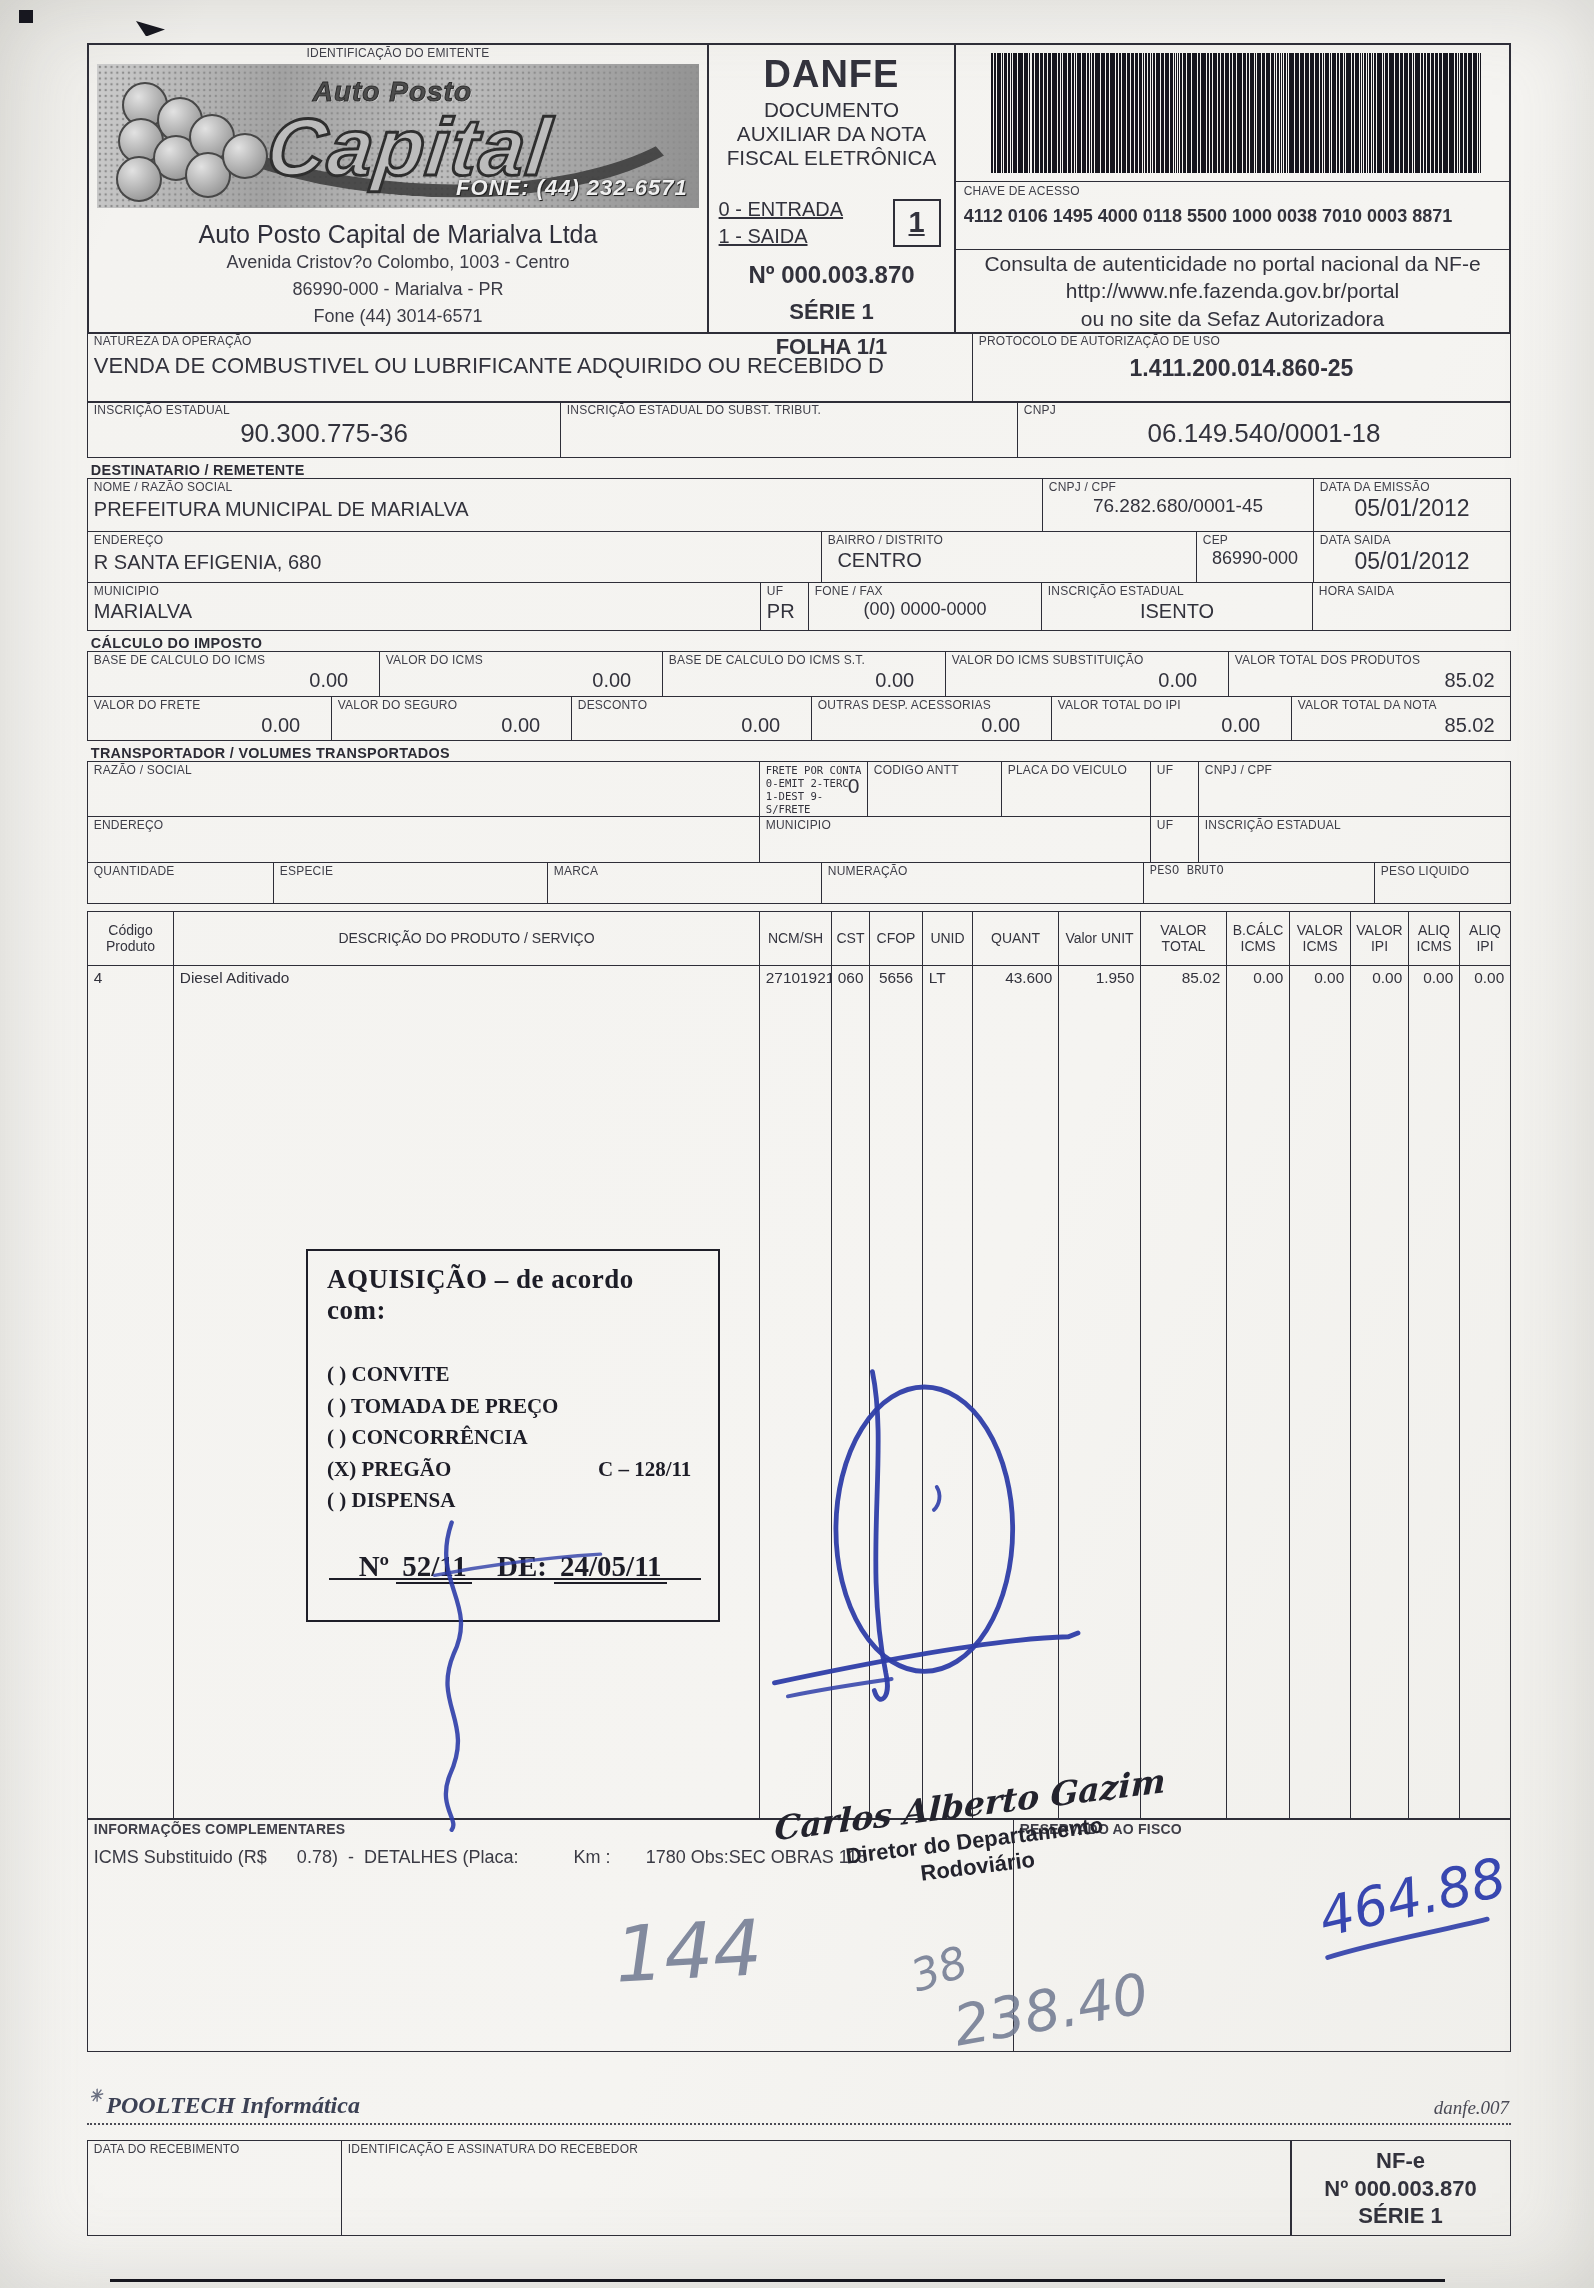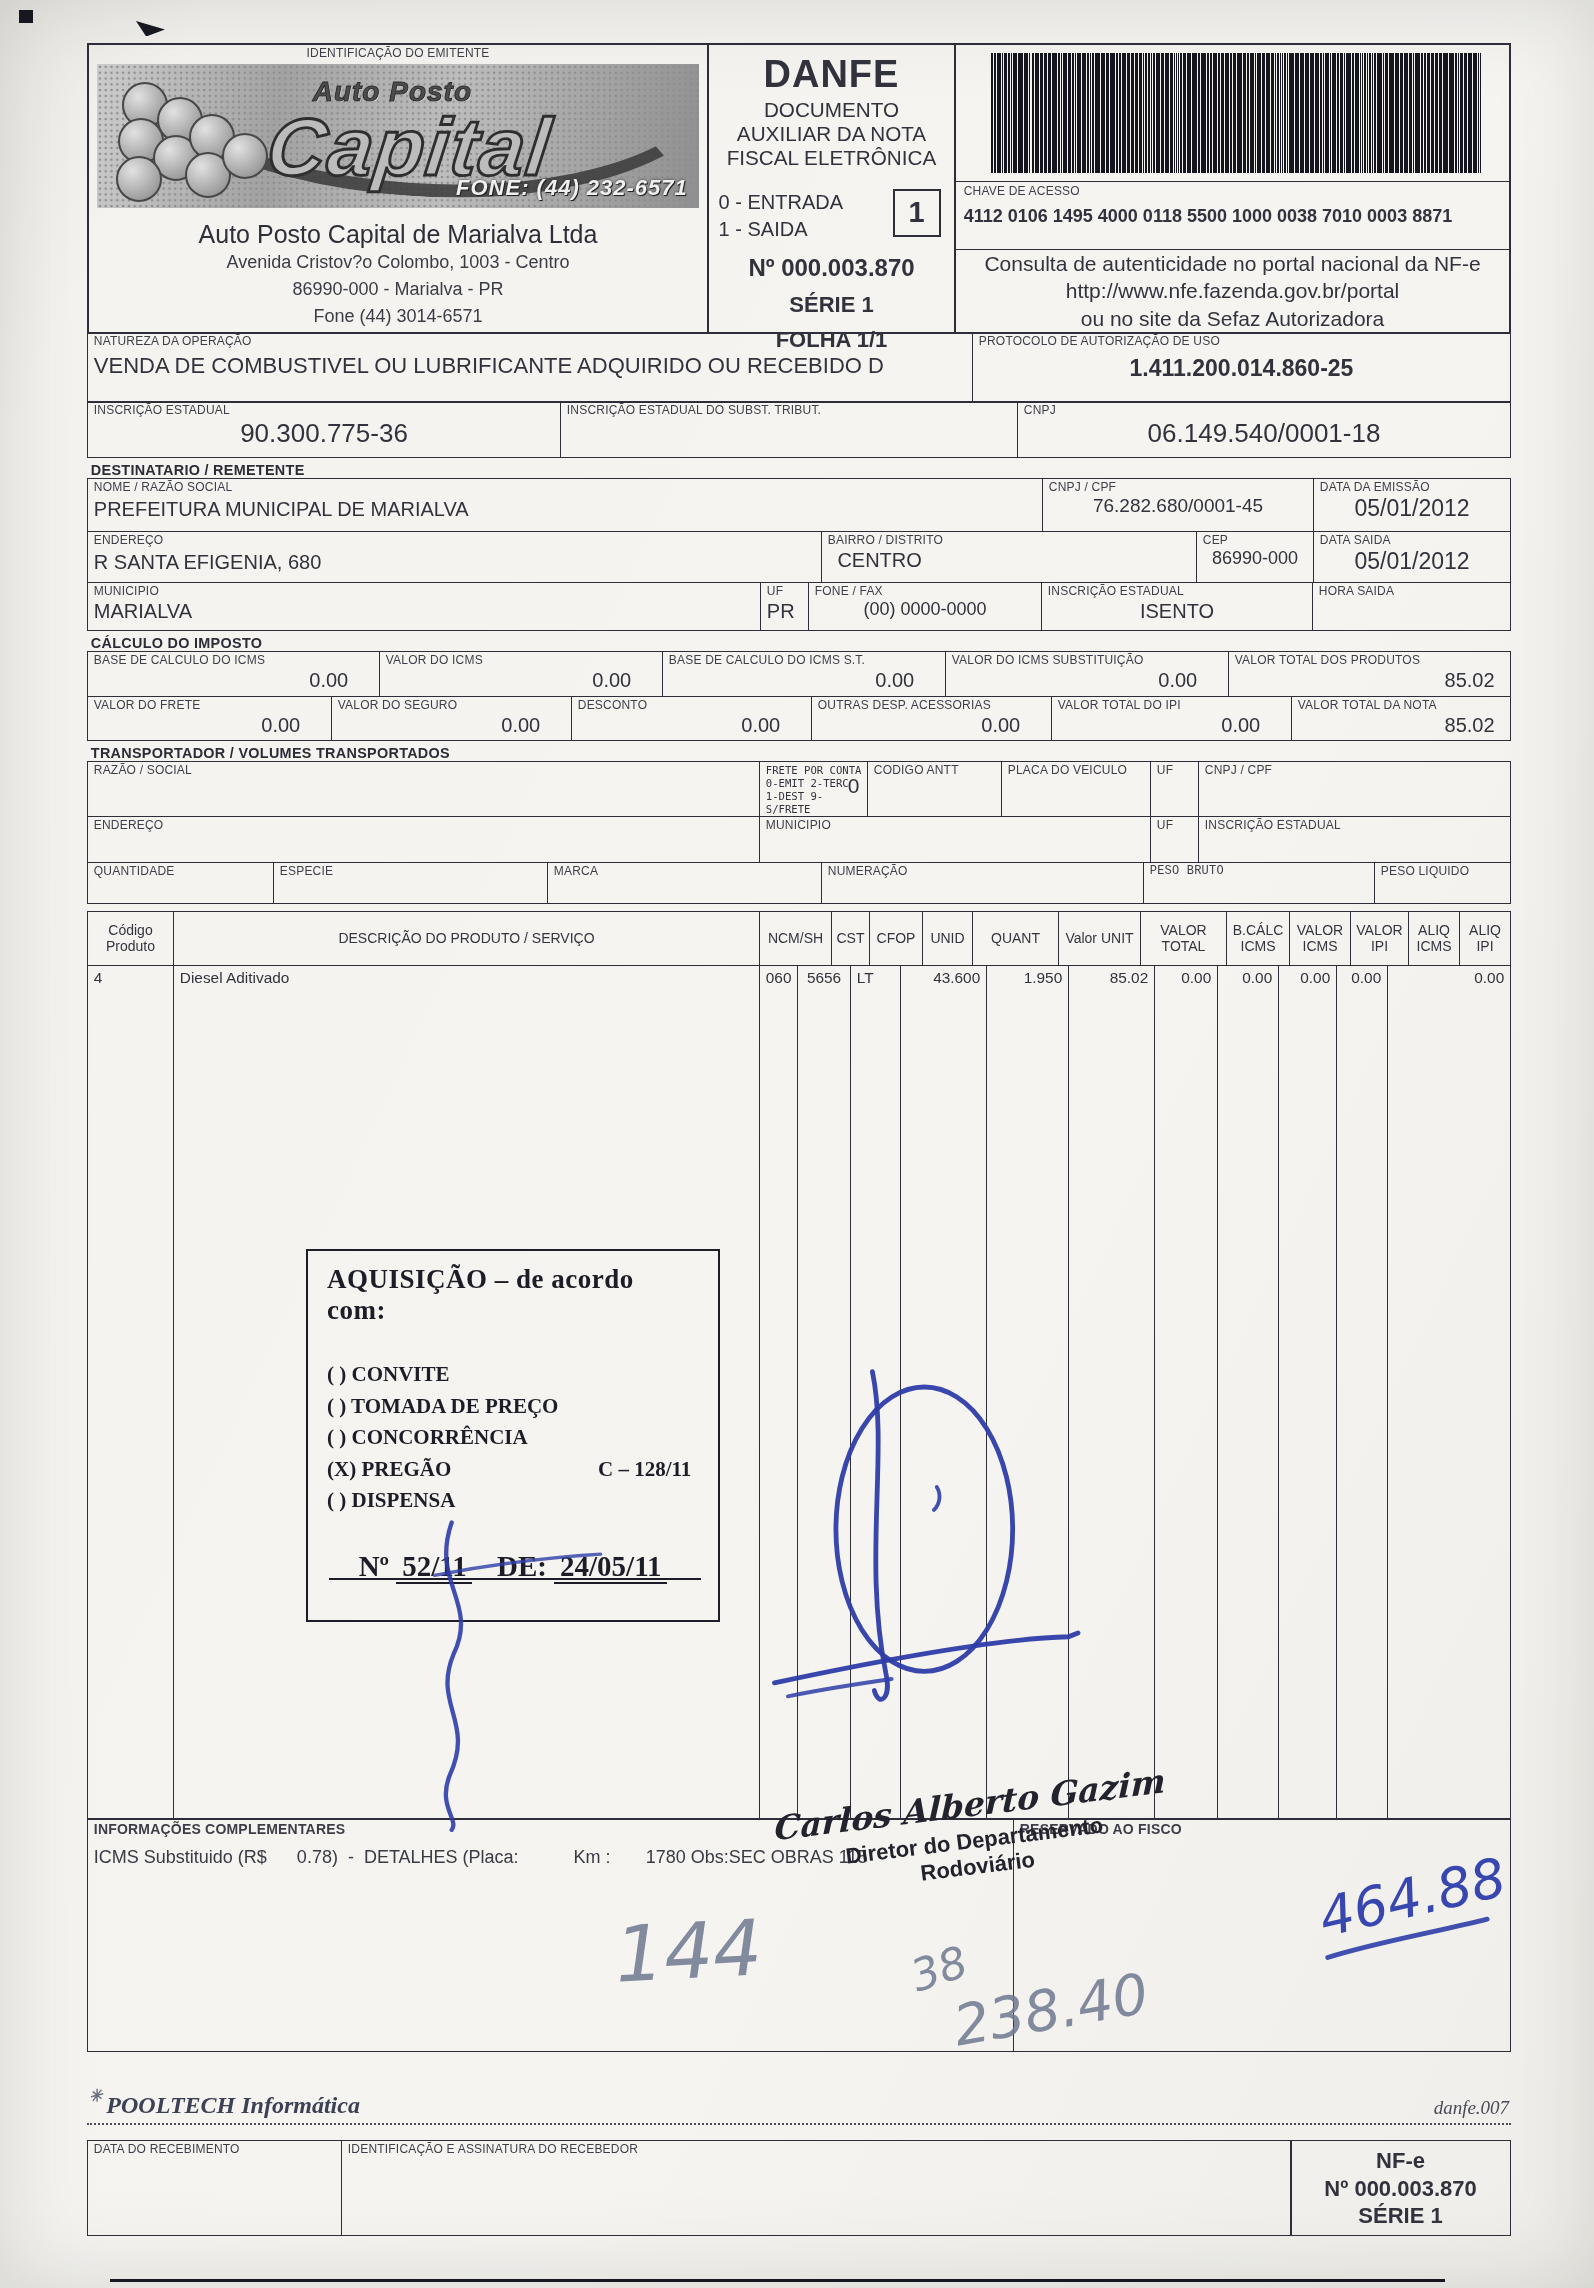--- a/index.html
+++ b/index.html
@@ -31,21 +31,21 @@
   .swoosh{position:absolute;width:596px;height:250px;left:9.6px;top:-144px;border:13.4px solid transparent;border-bottom:13.4px solid #3a3a3a;border-radius:50%;transform:rotate(4deg);opacity:.85;}
   .grape{position:absolute;width:42px;height:42px;border-radius:50%;border:2.9px solid #474747;background:radial-gradient(circle at 34% 30%,#e2e2e2,#838383);}
   .lg-top{position:absolute;top:11.5px;left:216px;font:italic 800 28px "Liberation Sans",sans-serif;color:#4d4d4d;-webkit-text-stroke:1px #2c2c2c;text-shadow:1px 1px 0 #d8d8d8;letter-spacing:1px;}
   .lg-main{position:absolute;top:37px;left:171px;font:italic 900 81px "Liberation Sans",sans-serif;color:#bcbcbc;-webkit-text-stroke:2.9px #2e2e2e;letter-spacing:1.9px;transform:skewX(-7deg);}
   .lg-fone{position:absolute;bottom:7.7px;right:11.5px;font:italic 800 22px "Liberation Sans",sans-serif;color:#efefef;text-shadow:0 0 2.9px #2f2f2f,1px 1px 0 #1f1f1f;letter-spacing:1px;}
   .em-name{font-size:25px;margin-top:11.5px;color:#2f2f3a;}
   .em-line{font-size:18px;line-height:1.5;color:#3c3c46;}
   .danfebox{border:2.9px solid var(--ln);border-left:none;width:247px;box-sizing:border-box;padding:7.7px 9.6px;text-align:center;}
   .danfe-t{font-size:38px;font-weight:900;letter-spacing:1px;}
   .danfe-s{font-size:20.7px;line-height:1.18;margin-top:1.9px;}
-  .es-row{display:flex;align-items:flex-start;margin-top:18px;text-align:left;}
+  .es-row{display:flex;align-items:center;margin-top:25px;text-align:left;text-decoration:underline;}
   .es-lines{flex:1;font-size:20px;line-height:1.35;}
   .tipo{width:44px;height:44px;border:2.9px solid var(--ln);font-size:29px;font-weight:bold;display:flex;align-items:center;justify-content:center;margin-right:3.8px;}
   .danfe-n{font-size:24px;font-weight:bold;margin-top:11.5px;}
   .danfe-se{font-size:22px;font-weight:bold;margin-top:9.6px;}
   .danfe-f{font-size:22px;font-weight:bold;margin-top:8.6px;}
   .rightcol{border:2.9px solid var(--ln);border-left:none;flex:1;box-sizing:border-box;display:flex;flex-direction:column;}
   .bc-zone{height:142px;border-bottom:1.9px solid var(--ln);padding:7.7px 0 7.7px 35px;box-sizing:border-box;}
   .bars{display:flex;align-items:stretch;overflow:hidden;width:490px;height:100%;}
   .bars i{background:#15151d;display:block;height:100%;}
   .chave-zone{height:71px;border-bottom:1.9px solid var(--ln);padding:2.9px 7.7px;box-sizing:border-box;}
@@ -495,20 +495,21 @@
         <div class="c" style="width:86px;">VALOR TOTAL</div>
         <div class="c" style="width:63px;">B.CÁLC ICMS</div>
         <div class="c" style="width:61px;">VALOR ICMS</div>
         <div class="c" style="width:58px;">VALOR IPI</div>
         <div class="c" style="width:51px;">ALIQ ICMS</div>
         <div class="c" style="flex:1;">ALIQ IPI</div>
       </div>
       <div class="r brow">
         <div class="c" style="width:86px;">4</div>
         <div class="c" style="width:586px;">Diesel Aditivado</div>
+        <div class="c" style="width:72px;">27101921</div>
         <div class="c v-c" style="width:38px;">060</div>
         <div class="c v-c" style="width:53px;">5656</div>
         <div class="c" style="width:50px;">LT</div>
         <div class="c num" style="width:86px;">43.600</div>
         <div class="c num" style="width:82px;">1.950</div>
         <div class="c num" style="width:86px;">85.02</div>
         <div class="c num" style="width:63px;">0.00</div>
         <div class="c num" style="width:61px;">0.00</div>
         <div class="c num" style="width:58px;">0.00</div>
         <div class="c num" style="width:51px;">0.00</div>

